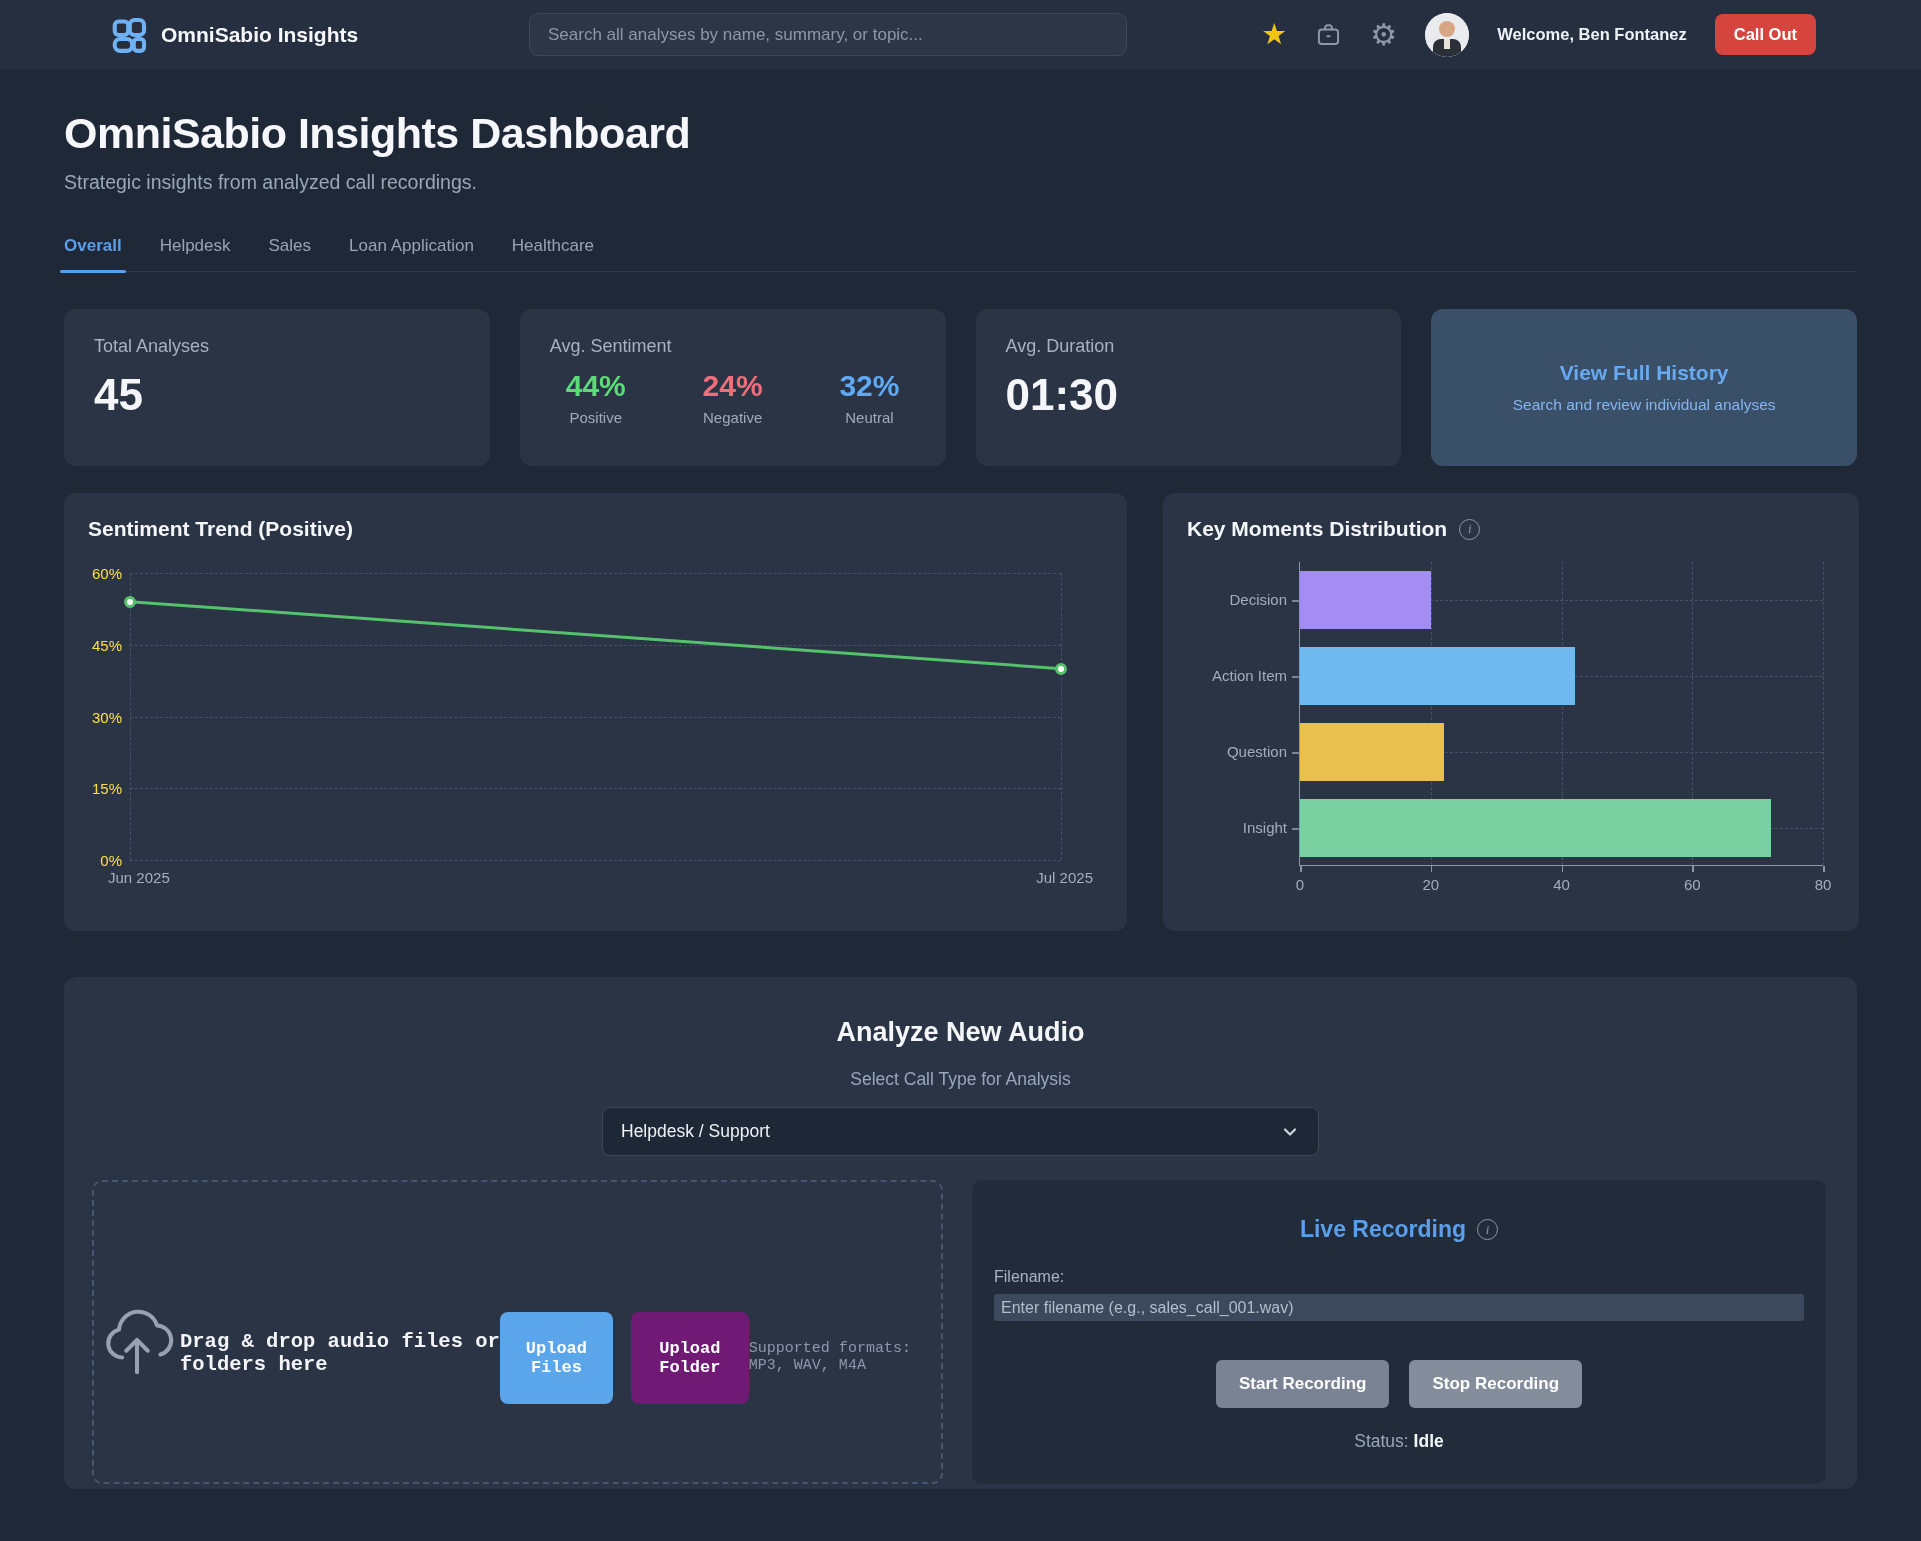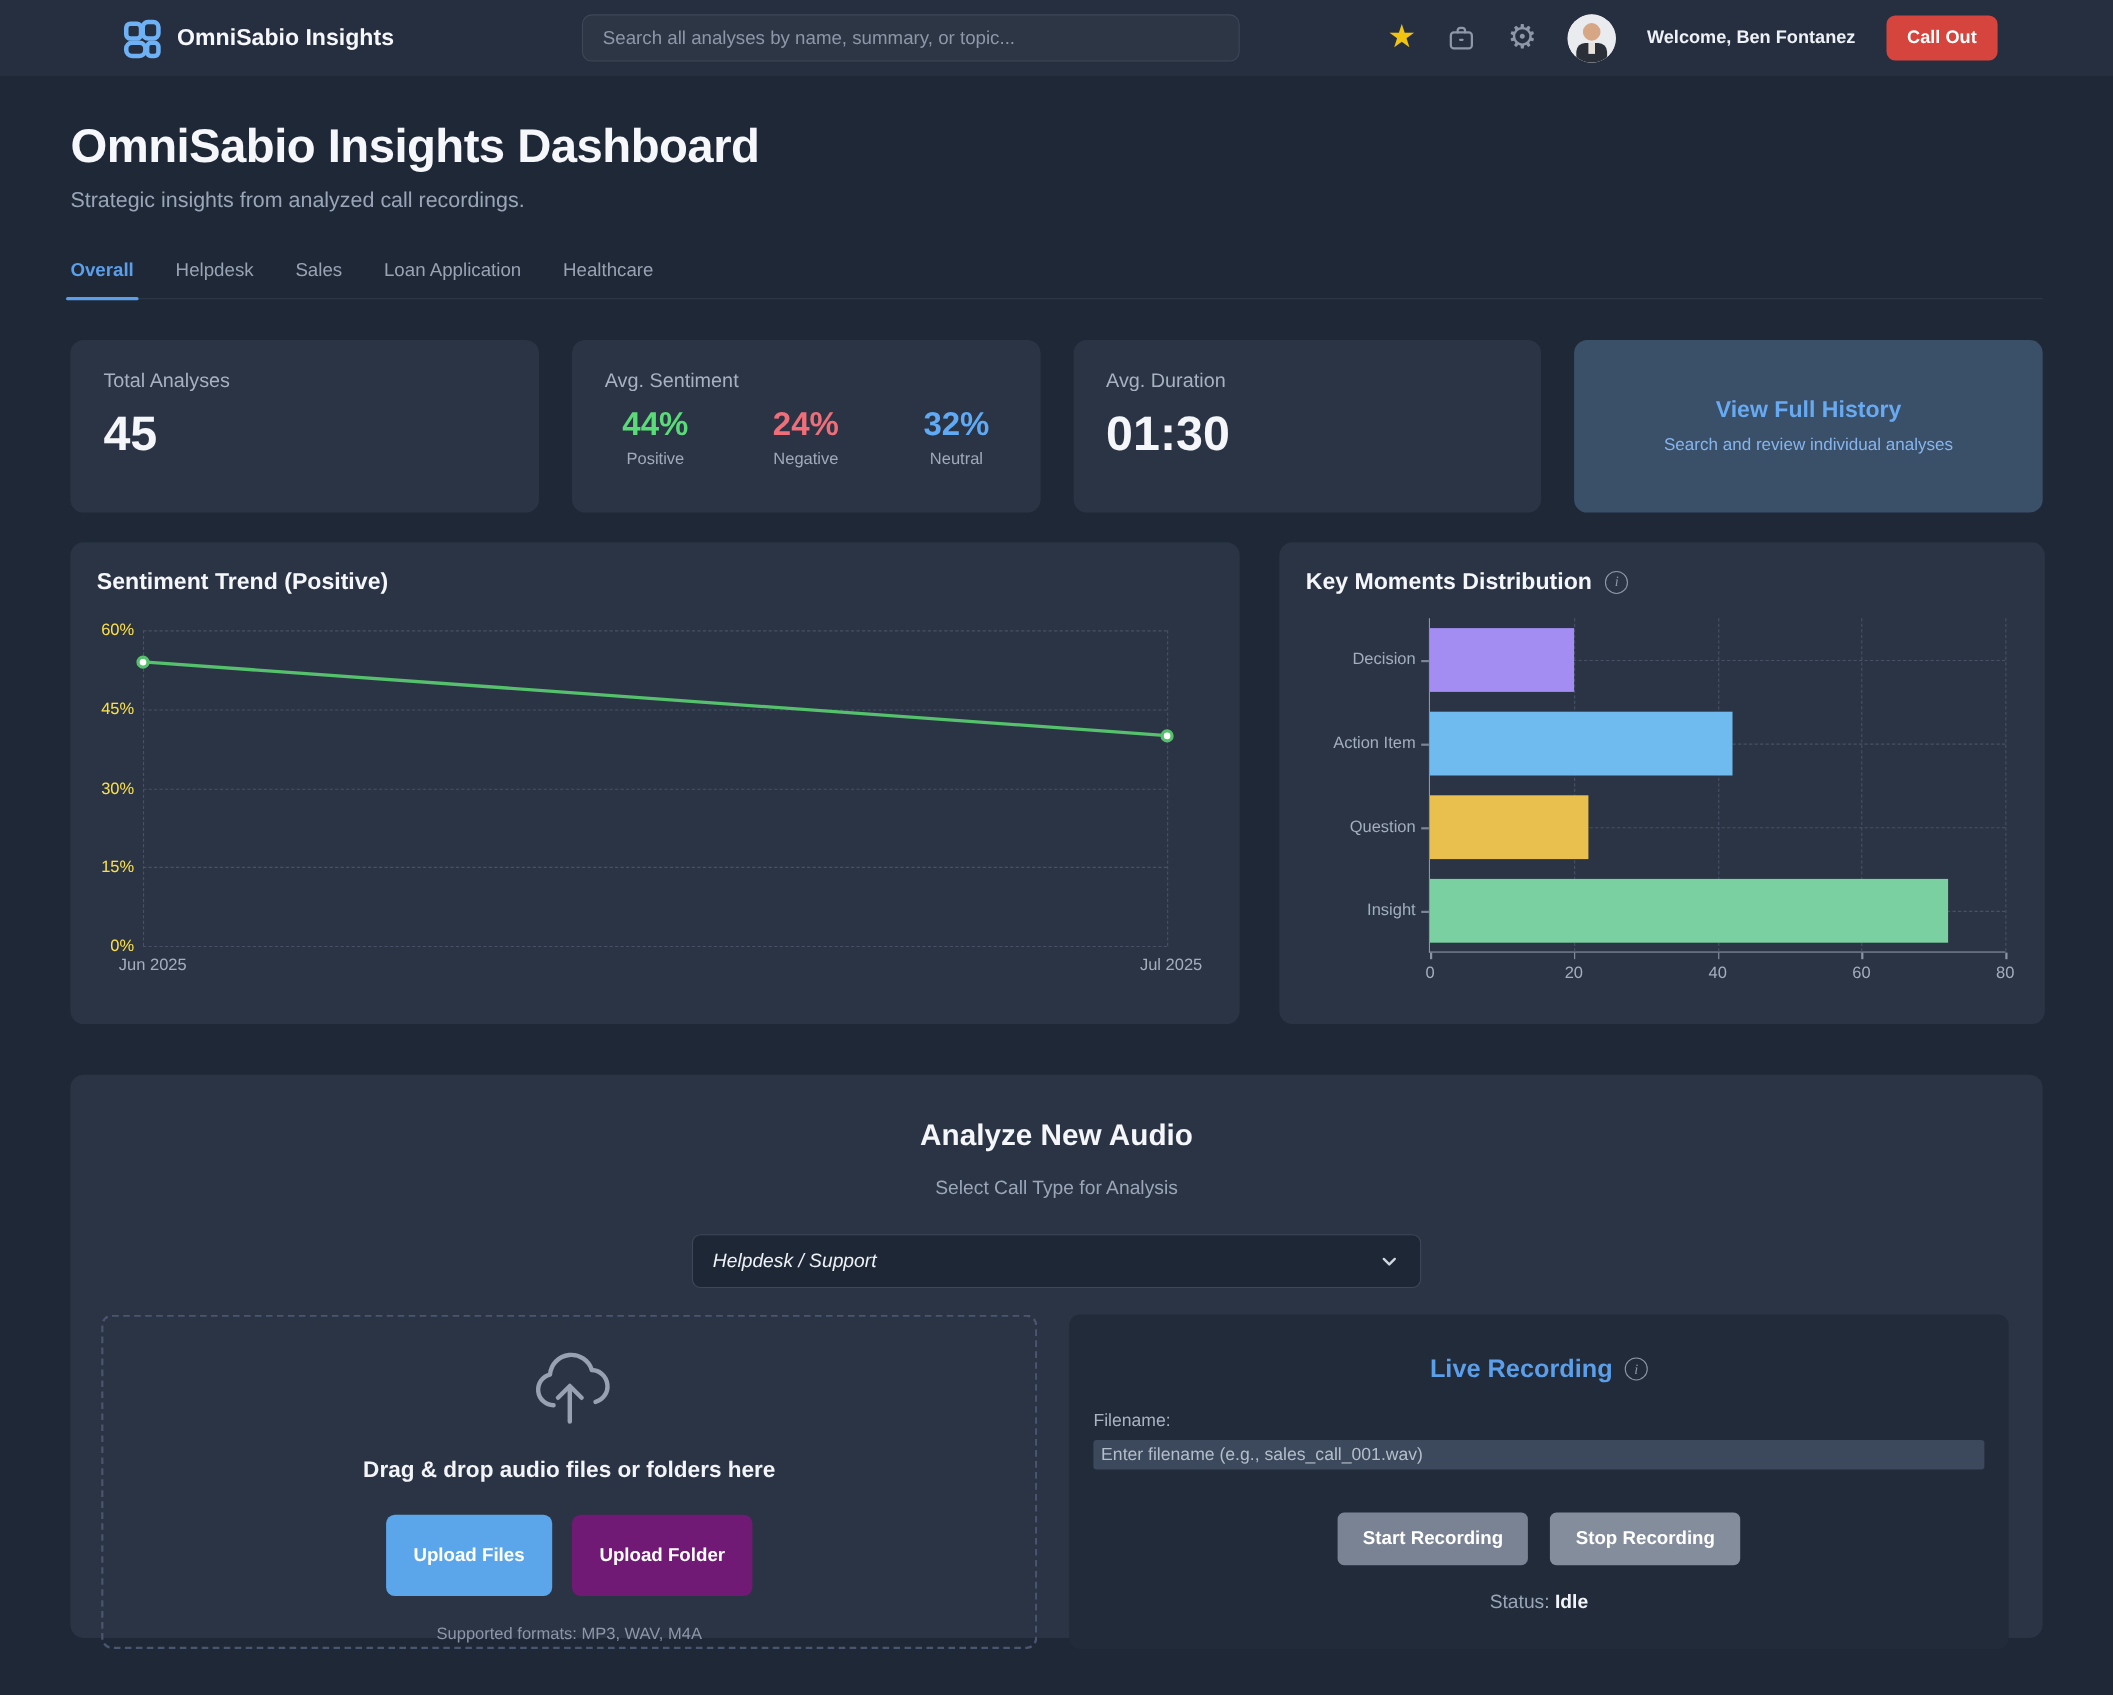--- a/index.html
+++ b/index.html
@@ -61,23 +61,23 @@
   .bc-ylab { position:absolute; right:12px; transform:translateY(-50%); font-size:15px; color:#a2adbd; text-align:right; line-height:1.2; width:90px; }
   .bc-tick { position:absolute; right:0; width:7px; height:1.5px; background:#7c8596; }
   .bc-plot { flex:1; margin-right:12px; position:relative; height:304px; border-left:1.5px solid #8b95a6; border-bottom:1.5px solid #8b95a6; }
   .bc-bar { position:absolute; left:0; height:58px; }
   .bc-xtick { position:absolute; top:304px; width:1.5px; height:6px; background:#8b95a6; }
   .bc-xlab { position:absolute; top:314px; transform:translateX(-50%); font-size:15px; color:#a2adbd; }
   
   .analyze-card { margin-top:46px; margin-bottom:30px; height:512px; padding:28px; }
   .analyze-title { margin-top:12px; text-align:center; font-size:27px; font-weight:700; color:#f4f6f9; }
   .select-label { margin-top:21px; text-align:center; font-size:17.5px; color:#9aa6b8; }
-  .select-box { width:663px; height:49px; margin:32px auto 0; background:#1e2735; border:1px solid #3c4759; border-radius:8px; display:flex; align-items:center; justify-content:space-between; padding:0 18px; font-size:17.5px; color:#eef1f6; cursor:pointer;font-style:italic; }
+  .select-box { width:717px; height:49px; margin:17px auto 0; background:#1e2735; border:1px solid #3c4759; border-radius:8px; display:flex; align-items:center; justify-content:space-between; padding:0 18px; font-size:17.5px; color:#eef1f6; cursor:pointer; }
   .panels { display:grid; grid-template-columns:851px 854px; gap:29px; margin-top:24px; }
-  .dropzone { height:304px; border:2px dashed #4a5570; border-radius:10px; display:flex; flex-direction:column; align-items:center; padding-top:24px; }
+  .dropzone { height:304px; border:2px dashed #4a5570; border-radius:10px; display:flex; flex-direction:row; align-items:center; padding-top:24px;font-family:Liberation Mono, monospace; }
   .dz-text { margin-top:18px; font-size:20.5px; font-weight:700; color:#f2f4f8; }
   .dz-buttons { margin-top:28px; display:flex; gap:18px; }
   .btn { border:none; border-radius:8px; color:#fff; font-weight:700; font-size:17px; font-family:inherit; cursor:pointer; }
   .btn-upload-files { background:#5ba6ea; padding:13px 25px; }
   .btn-upload-folder { background:#701a75; padding:27px 25px; }
   .dz-formats { margin-top:26px; font-size:15px; color:#8d97a9; }
   .live-panel { height:304px; background:#212b3a; border-radius:10px; padding:24px 22px; }
   .live-title-row { display:flex; justify-content:center; align-items:center; gap:11px; margin-top:12px; }
   .live-title { font-size:23px; font-weight:700; color:#5b9ee9; }
   .filename-label { margin-top:25px; font-size:16px; color:#a9b3c3; }

